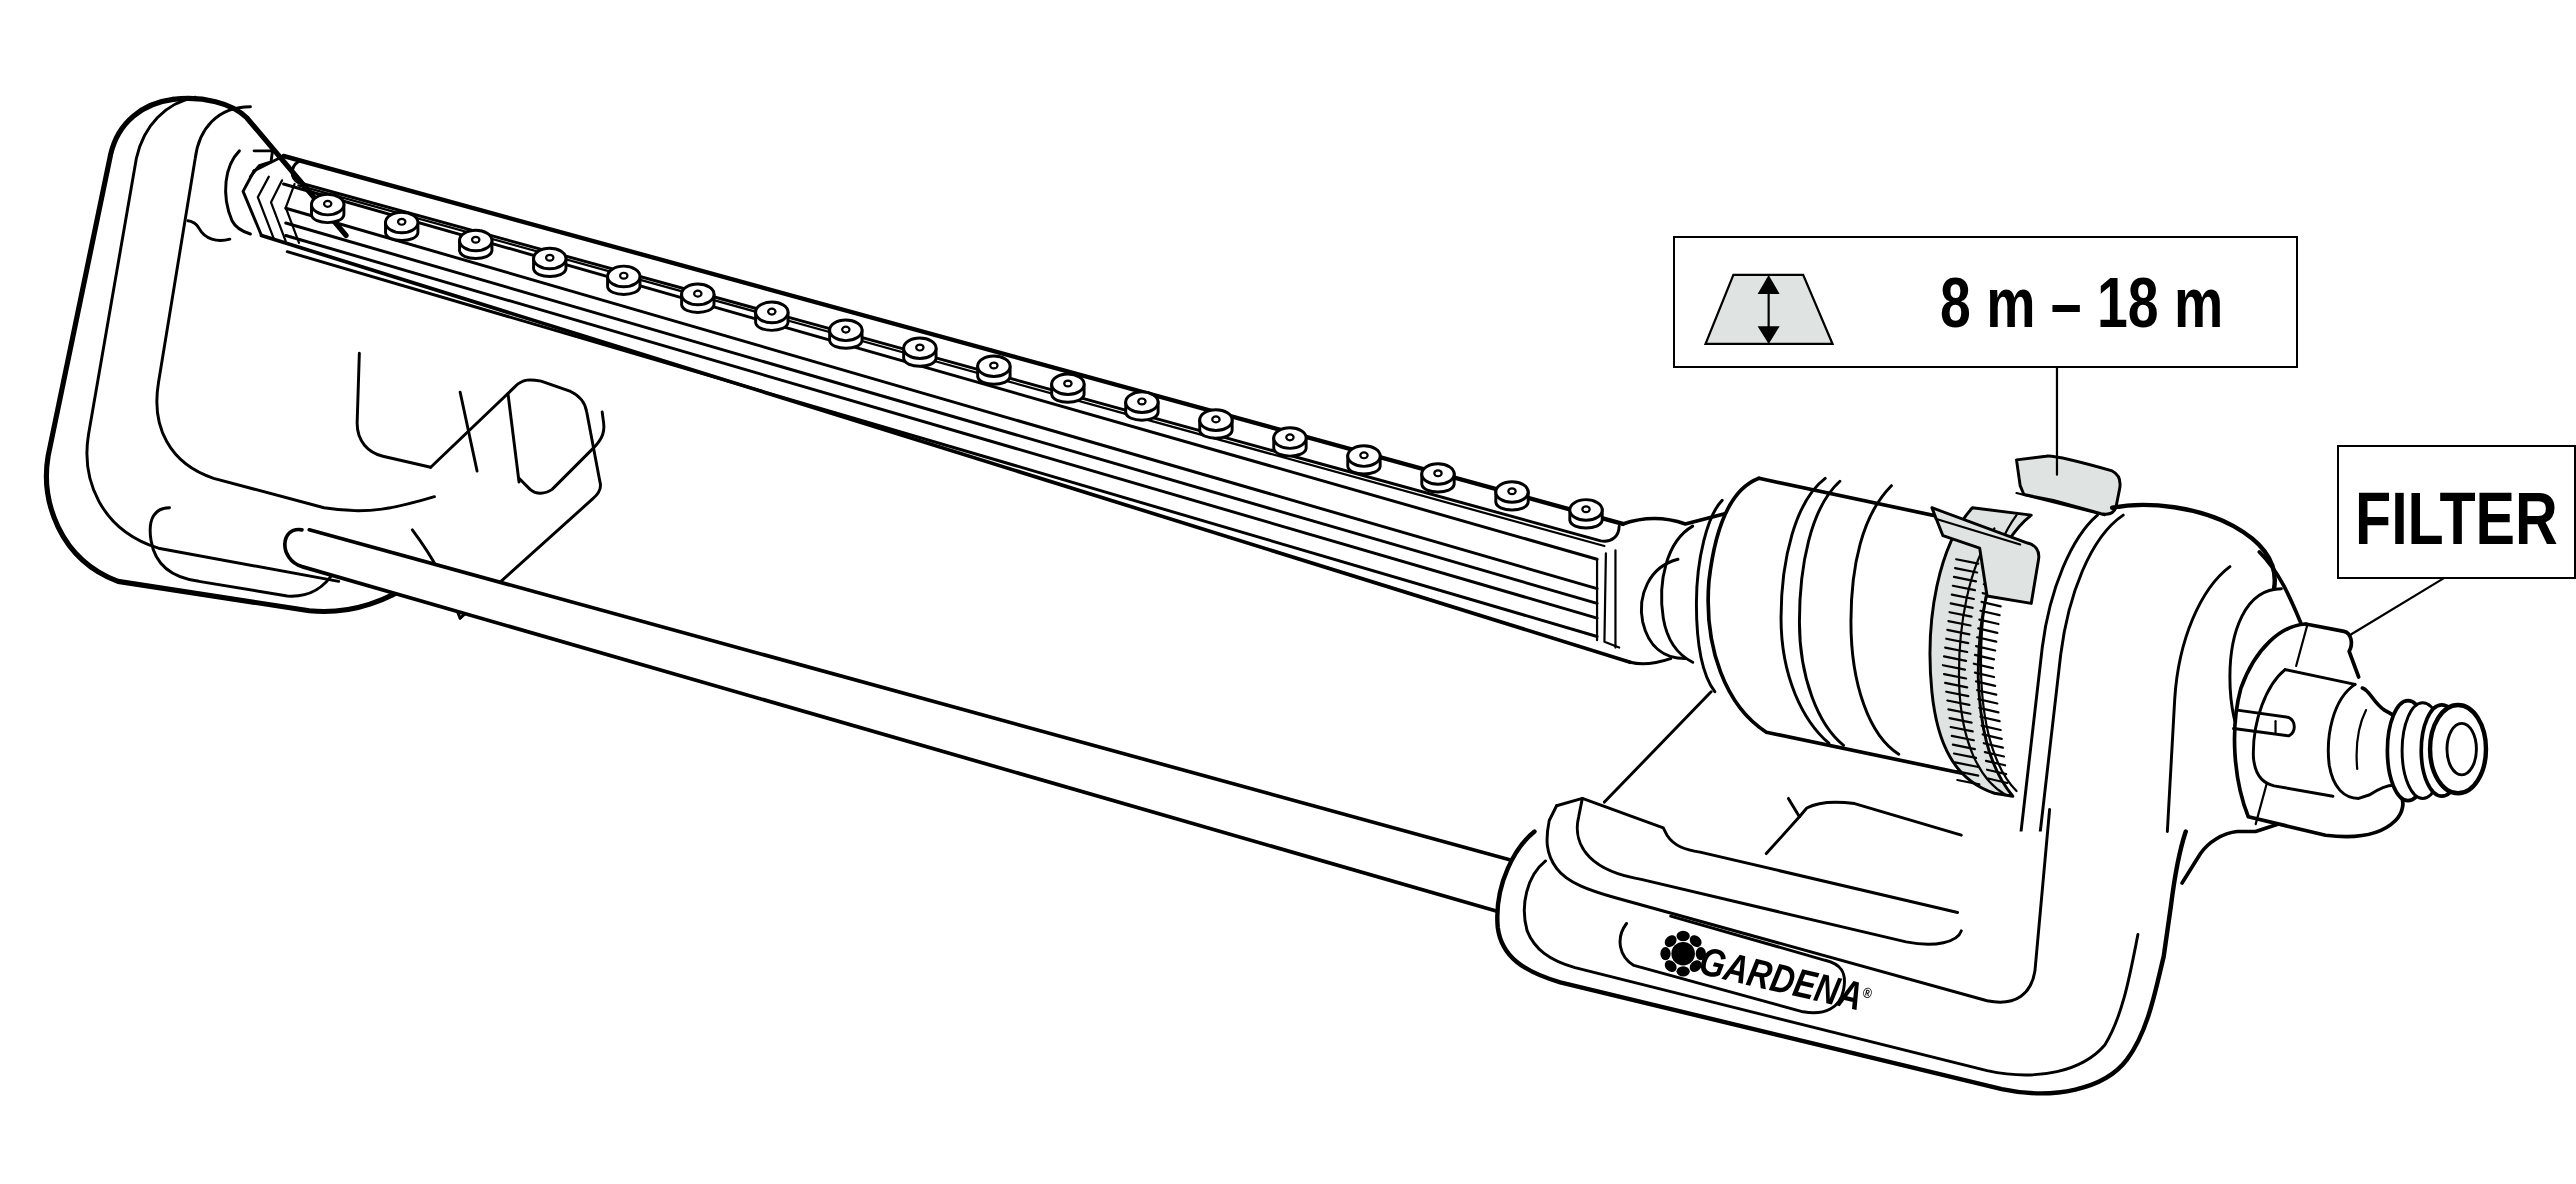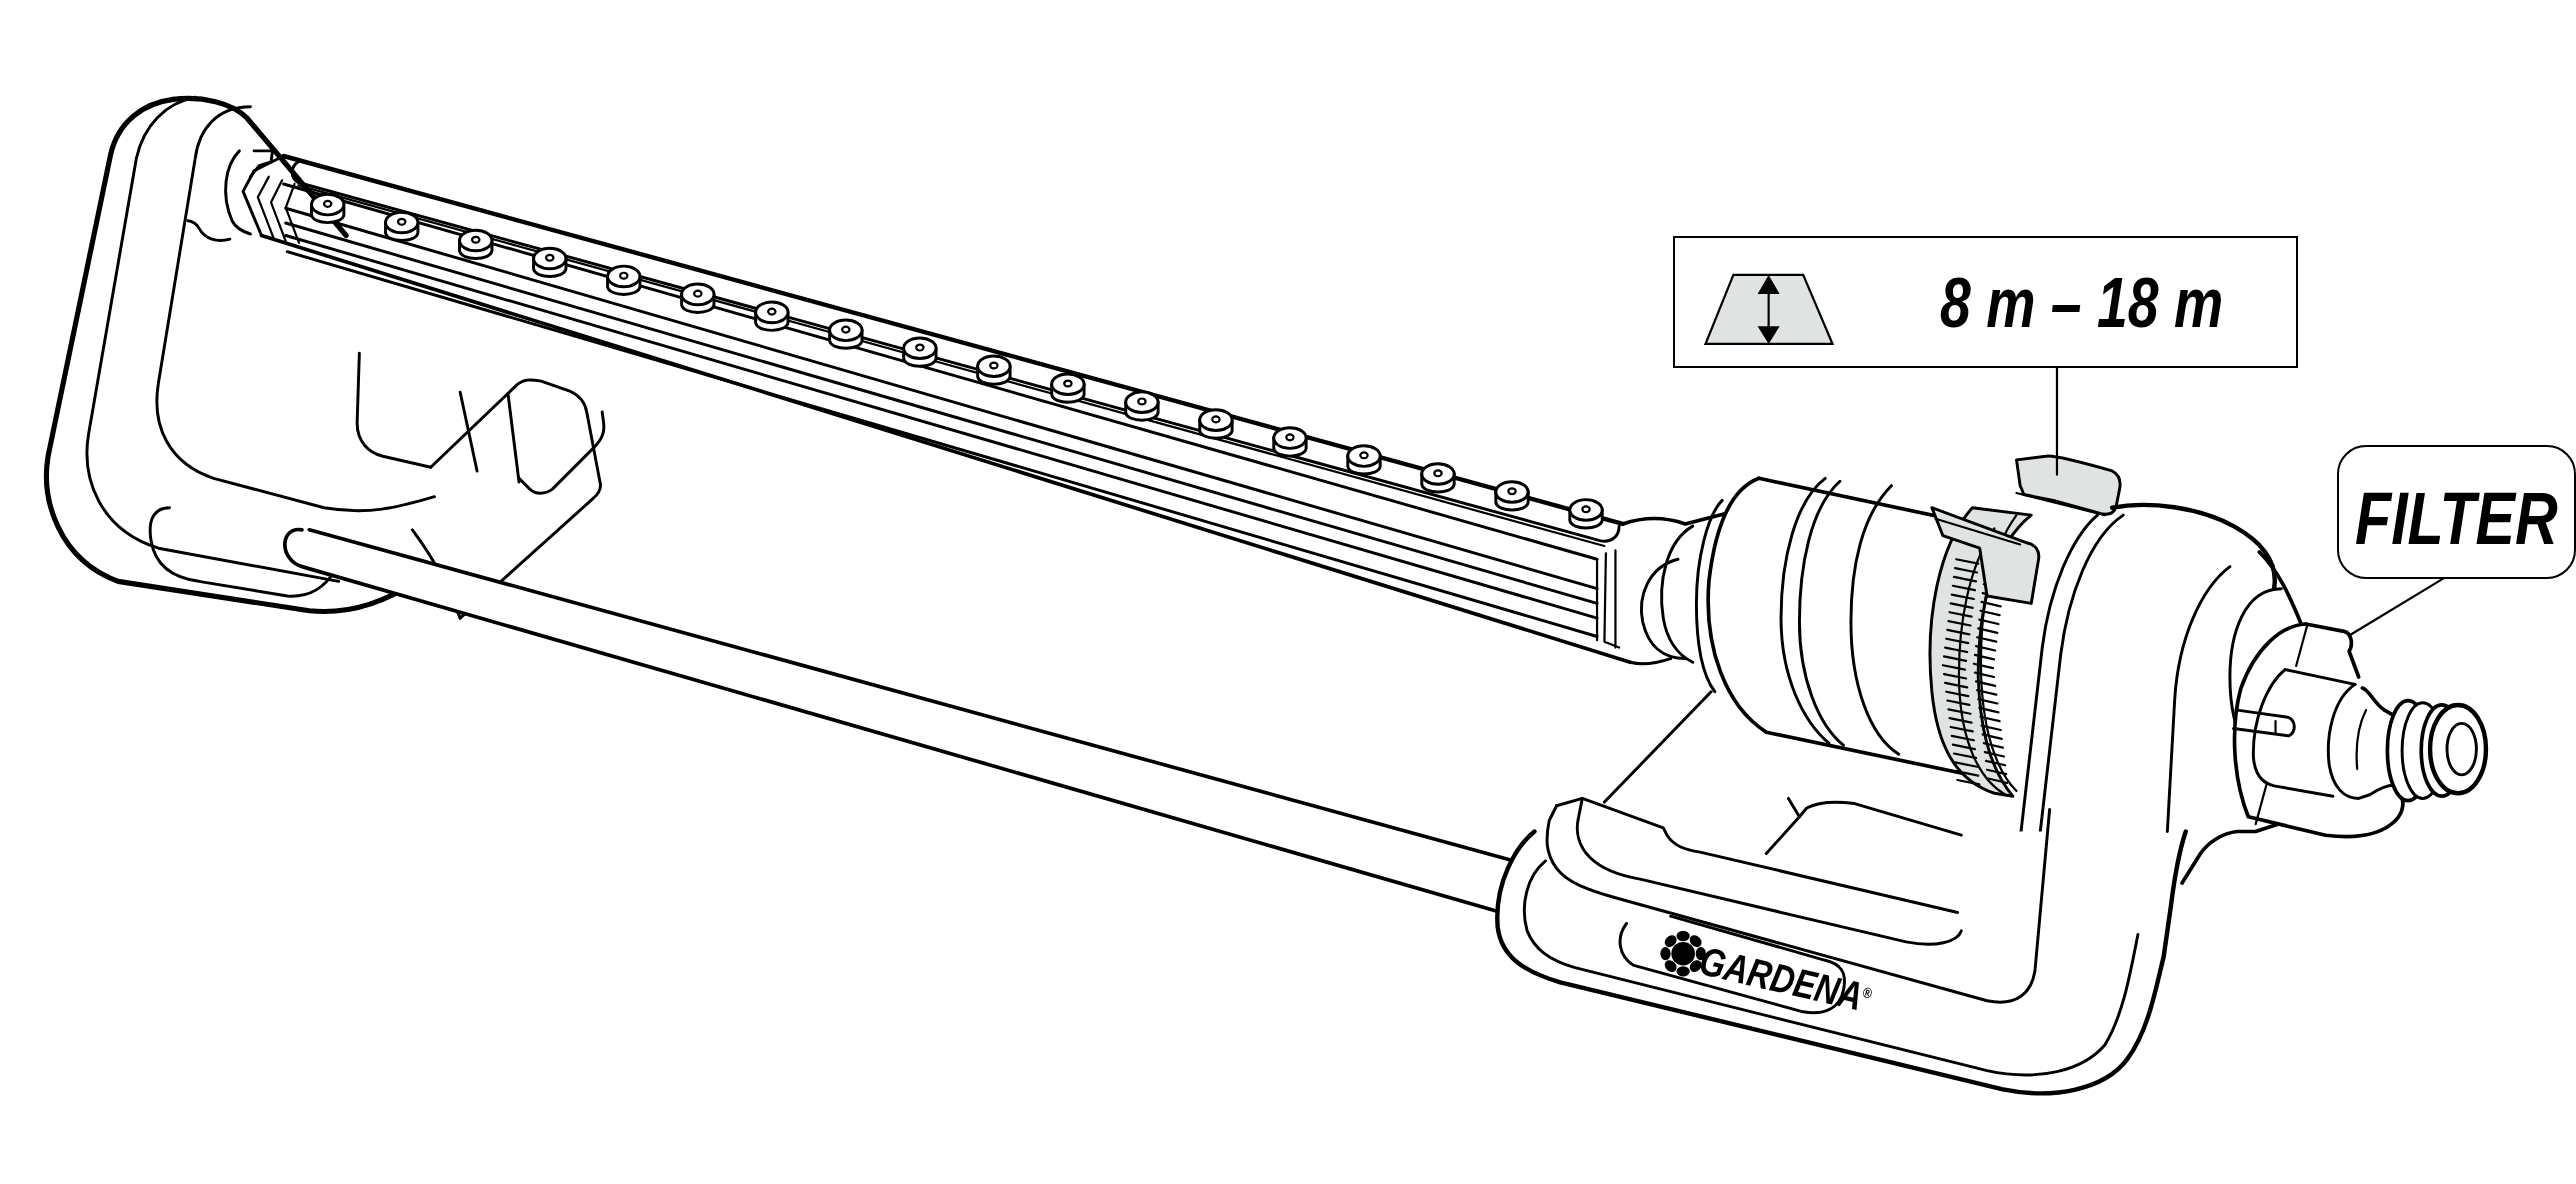--- a/index.html
+++ b/index.html
@@ -1,18 +1,18 @@
 <!DOCTYPE html>
 <html style="font-size:11.8px"><head>
   <meta charset="utf-8">
   <style>
     html, body { margin: 0; padding: 0; background: #ffffff; }
     body { width: 2576px; height: 1184px; position: relative; overflow: hidden; font-family: "Liberation Sans", sans-serif; }
     #stage { position: absolute; left: 0; top: 0; width: 2576px; height: 1184px; }
-    .callout-box { position: absolute; background: #ffffff; border: 2.9px solid #000000; box-sizing: border-box; font-style: italic; }
+    .callout-box { position: absolute; background: #ffffff; border: 2.9px solid #000000; box-sizing: border-box; }
     .callout-text { position: absolute; font-family: "Liberation Sans", sans-serif; font-weight: bold; color: #000000; white-space: nowrap; transform-origin: left top; }
     .logo-text { position: absolute; font-family: "Liberation Sans", sans-serif; font-weight: bold; color: #000; white-space: nowrap; transform-origin: left top; }
   </style>
 </head>
 <body>
 
 <div id="stage">
   <svg width="2576" height="1184" viewBox="0 0 3500 1609" xmlns="http://www.w3.org/2000/svg" style="position:absolute;left:0;top:0">
     <g fill="none" stroke="#000" stroke-linecap="round" stroke-linejoin="round">
 
@@ -286,21 +286,21 @@
   <div class="callout-box" style="left:1673px; top:236px; width:625px; height:132px;">
     <svg width="191" height="81" viewBox="0 0 260 110" style="position:absolute;left:29px;top:28px">
       <polygon points="40,12 135,12 175,106 2,106" fill="#dfe4e2" stroke="#000" stroke-width="3"></polygon>
       <line x1="88" y1="30" x2="88" y2="88" stroke="#000" stroke-width="3"></line>
       <polygon points="73,38 103,38 88,12" fill="#000"></polygon>
       <polygon points="73,82 103,82 88,106" fill="#000"></polygon>
     </svg>
     <div class="callout-text" style="left:265px; top:29px; font-size:71px; line-height:71px; transform: scaleX(0.78);">8 m – 18 m</div>
   </div>
 
-  <div class="callout-box" style="left:2337px; top:445px; width:239px; height:134px;border-radius:29px;">
+  <div class="callout-box" style="left:2337px; top:445px; width:239px; height:134px;">
     <div class="callout-text" style="left:16px; top:35px; font-size:74px; line-height:74px; transform: scaleX(0.8);">FILTER</div>
   </div>
 
   <div class="logo-text" style="left:1706px; top:935px; font-size:40px; line-height:40px; transform: rotate(13deg) scaleX(0.82); font-style: italic;">
     <span>GARDENA</span><sup style="font-size:14.7px; font-style:normal;">®</sup>
   </div>
 </div>
 
 
 </body></html>

